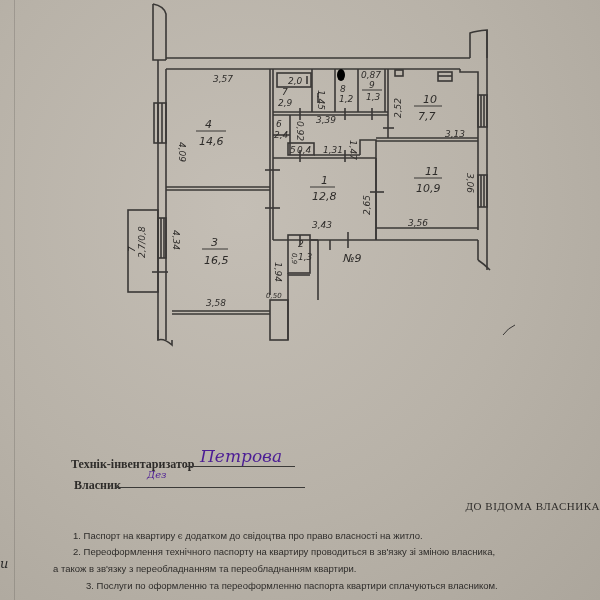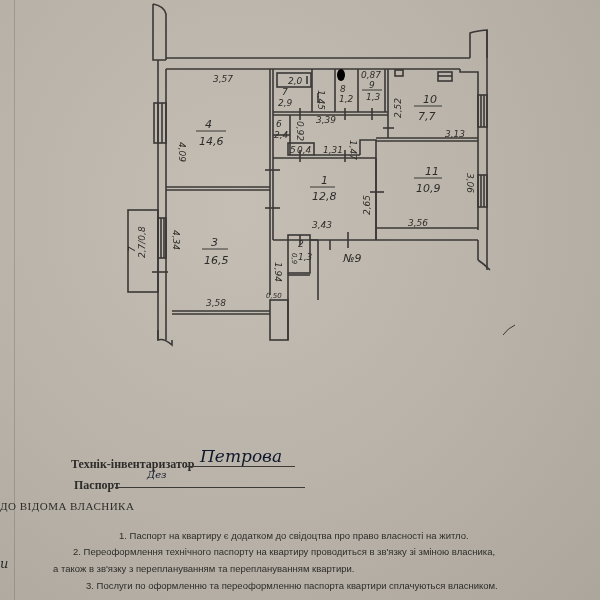--- a/index.html
+++ b/index.html
@@ -22,24 +22,24 @@
   .plan line, .plan polyline, .plan rect, .plan path { stroke: #3a3836; fill: none; stroke-width: 1.6; }
   .plan text { font-family: "DejaVu Sans", sans-serif; font-style: italic; fill: #2e2c2a; }
   .lbl-small { font-size: 9px; }
   .lbl-room { font-size: 11px; }
   .field-row {
     position: absolute; font-family: "Liberation Serif", serif; font-weight: bold; font-size: 12px;
     color: #2e2c2a;
   }
   .field-line { position: absolute; border-bottom: 1px solid #3b3a38; }
   .sig {
-    position: absolute; font-family: "DejaVu Serif", serif; font-style: italic; color: #0f172a; font-size: 17px;
+    position: absolute; font-family: "DejaVu Serif", serif; font-style: italic; color: #4c1d95; font-size: 17px;
   }
   .notice-title {
-    position: absolute; left: 0; width: 600px; top: 500px; text-align: left;
+    position: absolute; left: 0; width: 600px; top: 500px; text-align: right;
     font-family: "Liberation Serif", serif; font-size: 11px; letter-spacing: 0.5px; color: #2e2c2a;
   }
   .notice-item {
     position: absolute; font-family: "Liberation Sans", sans-serif; font-size: 9.5px; color: #2e2c2a; white-space: nowrap;
   }
   .margin-scribble {
     position: absolute; left: 0; top: 556px; font-family: "DejaVu Serif", serif; font-style: italic; font-size: 13px; color: #2a2a2a;
   }
 </style>
 </head>
@@ -228,23 +228,23 @@
       <text class="lbl-small" x="0" y="0" style="font-size:7px">0,9</text>
     </g>
 
   <path d="M503,335 Q508,328 515,325" style="stroke-width:1"></path>
 </svg>
 
 <div class="field-row" style="left:71px; top:457px;">Технік-інвентаризатор</div>
 <div class="field-line" style="left:185px; top:466px; width:110px;"></div>
 <div class="sig" style="left:200px; top:446px;">Петрова</div>
 
-<div class="field-row" style="left:74px; top:478px;">Паспорт</div>
+<div class="field-row" style="left:74px; top:478px;">Власник</div>
 <div class="field-line" style="left:115px; top:487px; width:190px;"></div>
 <div class="sig" style="left:147px; top:469px; font-size:10px;">Дез</div>
 
 <div class="notice-title">ДО ВІДОМА ВЛАСНИКА</div>
-<div class="notice-item" style="left:73px; top:530px;margin-left:46px;">1. Паспорт на квартиру є додатком до свідоцтва про право власності на житло.</div>
+<div class="notice-item" style="left:73px; top:530px;">1. Паспорт на квартиру є додатком до свідоцтва про право власності на житло.</div>
 <div class="notice-item" style="left:73px; top:546px;text-align:right;">2. Переоформлення технічного паспорту на квартиру проводиться в зв'язку зі зміною власника,</div>
-<div class="notice-item" style="left:53px; top:563px;">а також в зв'язку з переплануванням та переплануванням квартири.</div>
+<div class="notice-item" style="left:53px; top:563px;">а також в зв'язку з переобладнанням та переобладнанням квартири.</div>
 <div class="notice-item" style="left:86px; top:580px;">3. Послуги по оформленню та переоформленню паспорта квартири сплачуються власником.</div>
 
 <div class="margin-scribble">и</div>
 
 </body></html>

